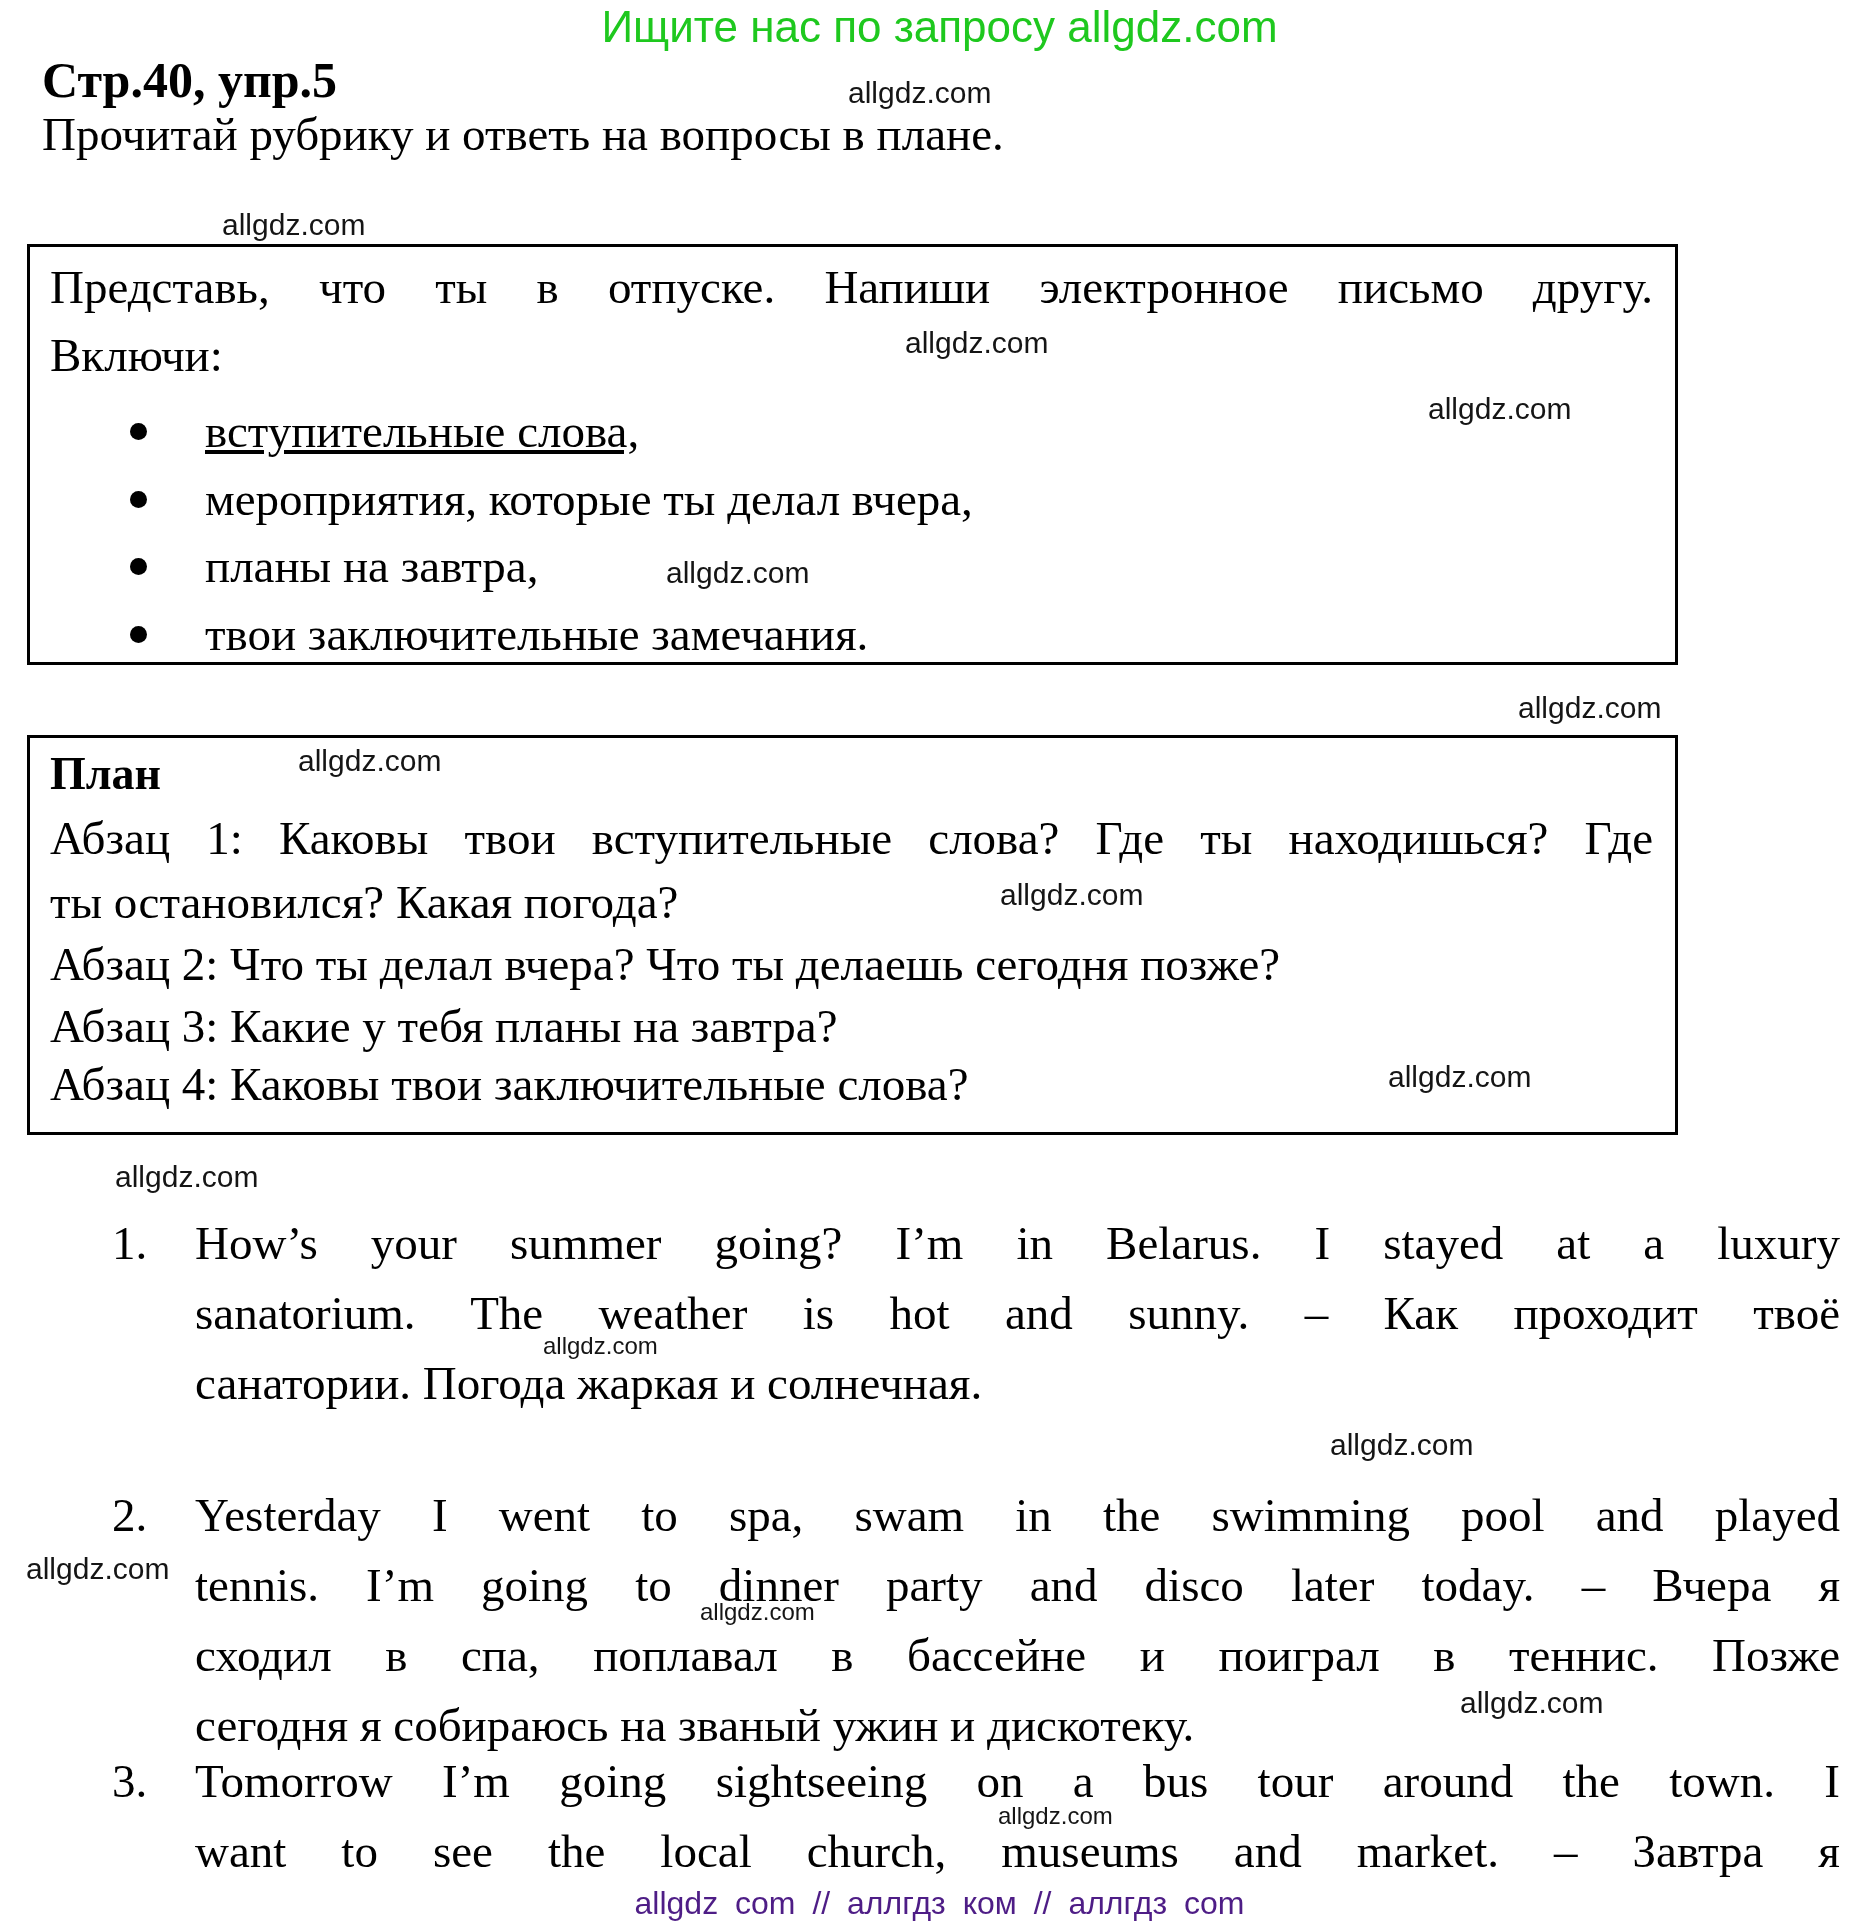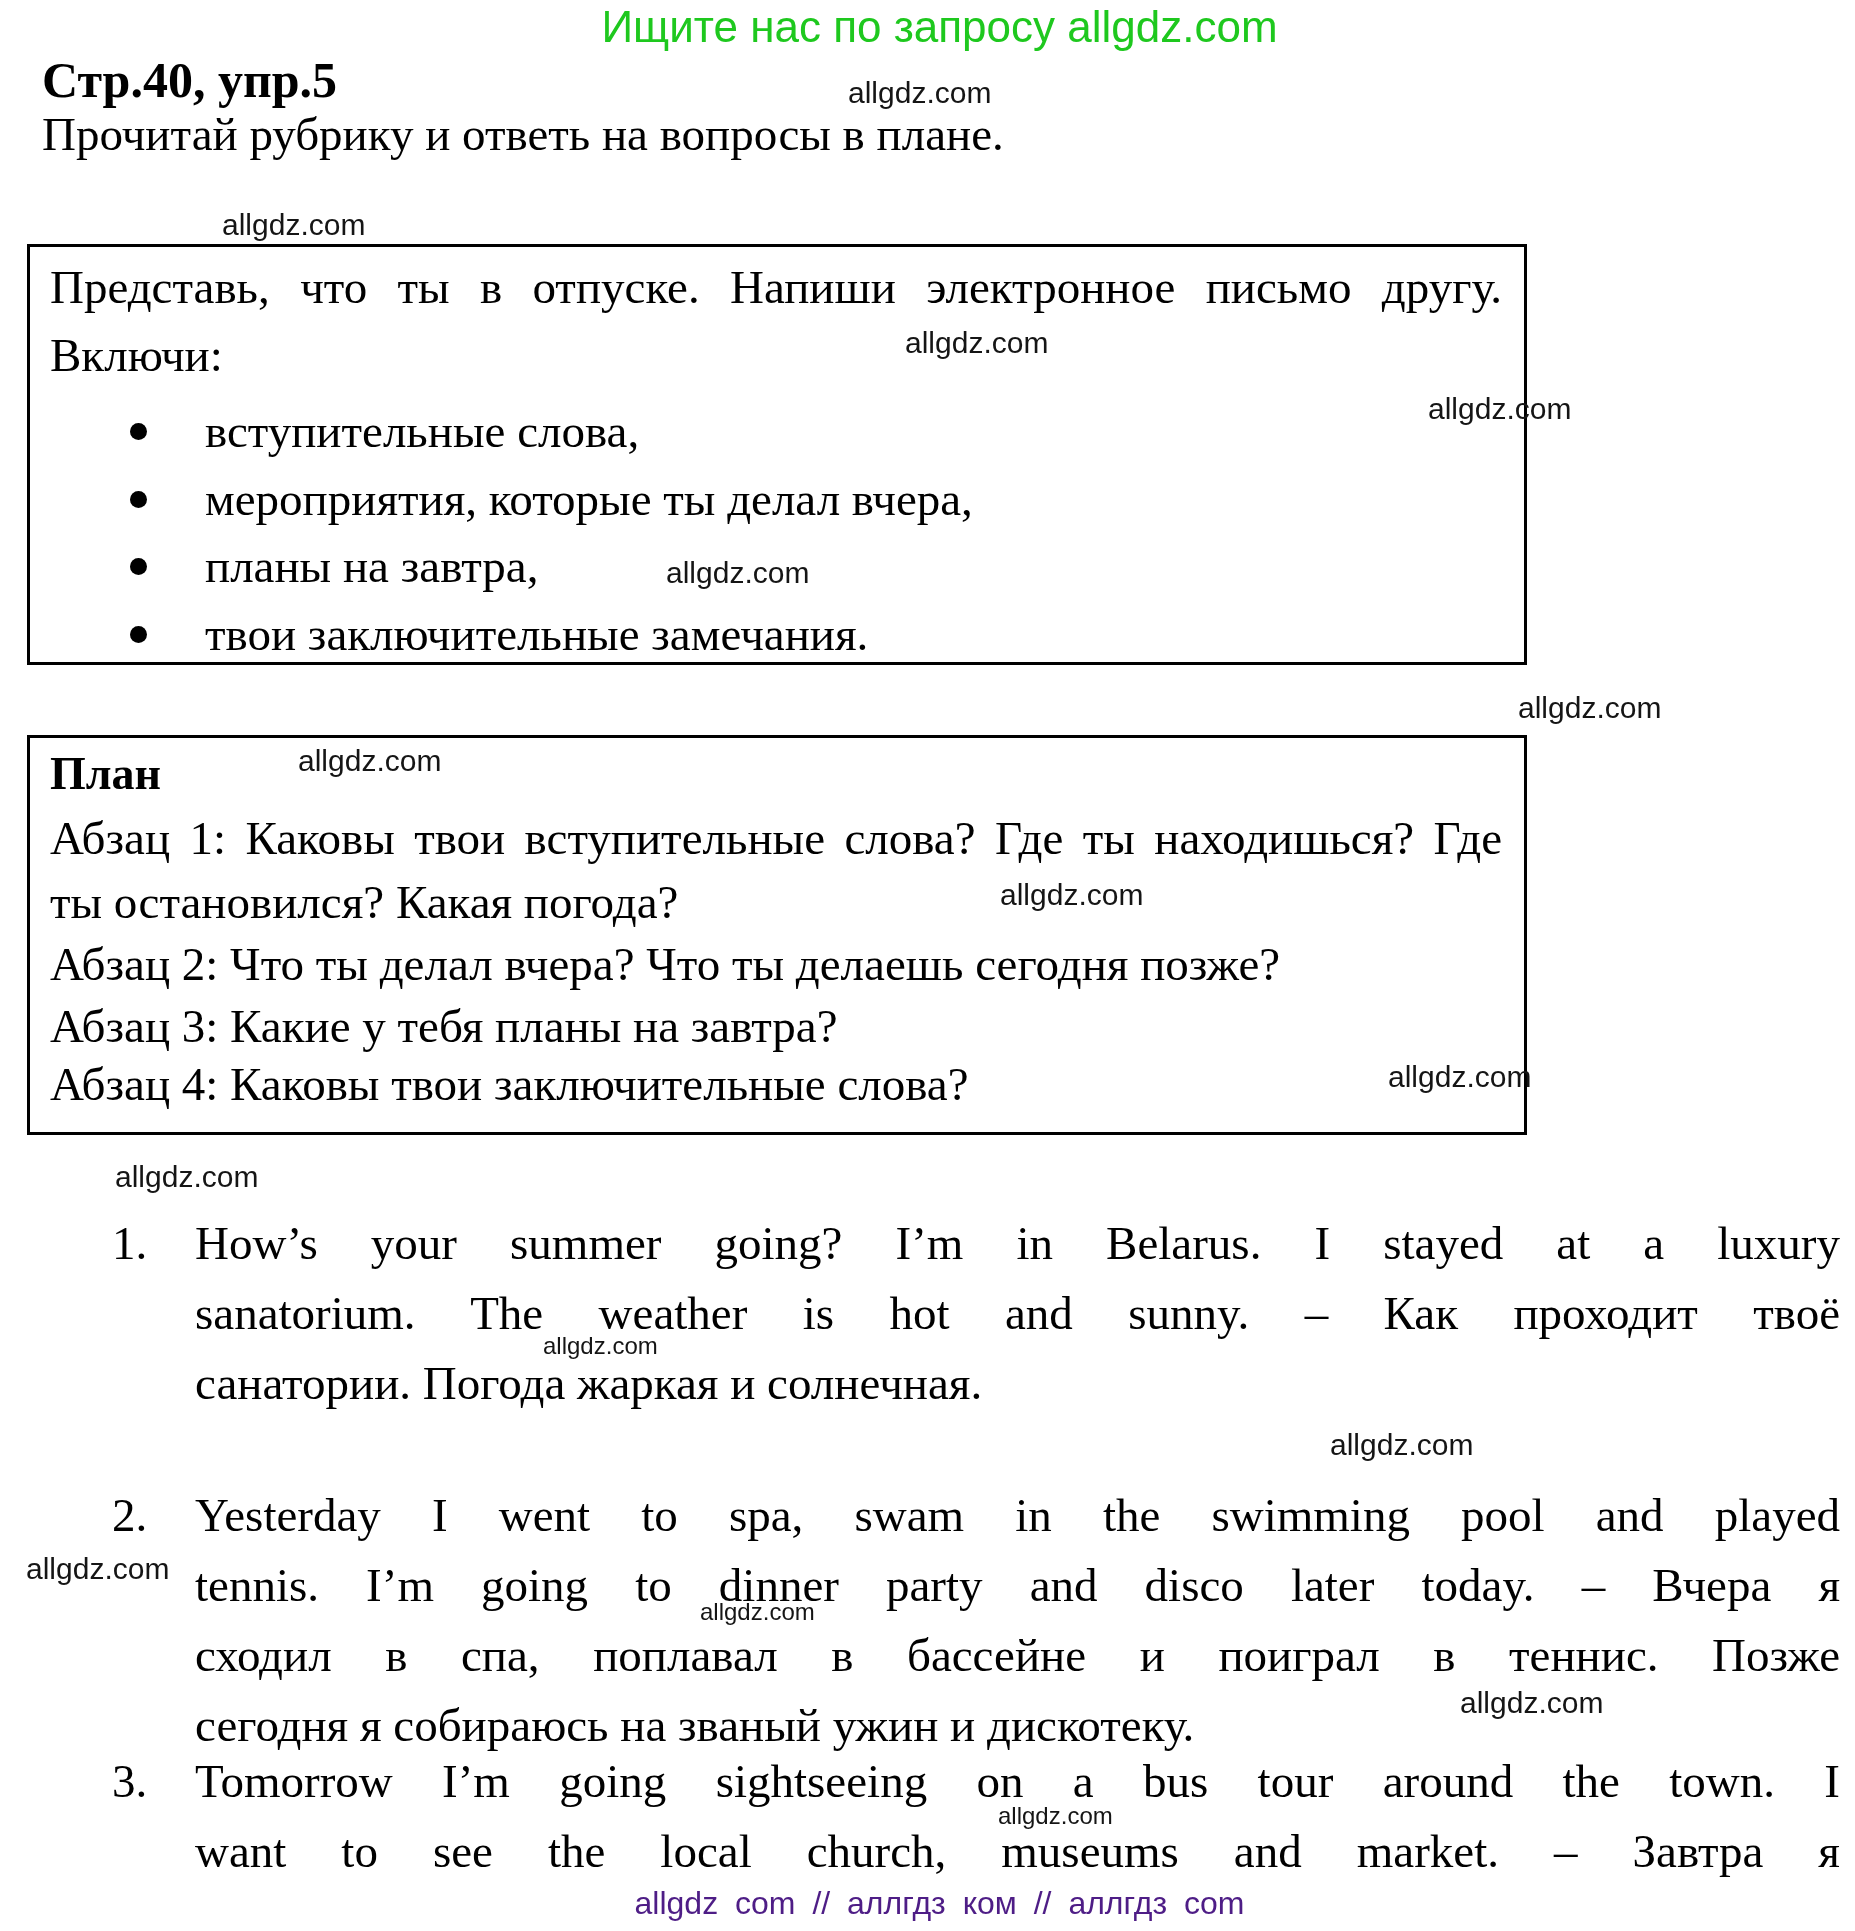--- a/index.html
+++ b/index.html
@@ -12,21 +12,21 @@
   .wm-sm{font-size:24px;}
 
   
   #promo{position:absolute;top:4px;left:0;width:100%;text-align:center;
          font-family:"Liberation Sans",sans-serif;font-size:44px;line-height:46px;
          color:var(--promo_green,#1ec81e);}
   #title{position:absolute;left:42px;top:54px;font-size:50px;font-weight:bold;line-height:52px;font-family:Liberation Serif, serif;}
   #subtitle{position:absolute;left:42px;top:106px;font-size:47px;line-height:56px;}
 
   
-  .box{position:absolute;left:27px;width:1500px;border:3px solid #000;box-sizing:border-box;}
+  .box{position:absolute;left:27px;width:1651px;border:3px solid #000;box-sizing:border-box;}
   #task-box{top:244px;height:421px;}
   #plan-box{top:735px;height:400px;}
 
   .bline{position:absolute;left:20px;right:22px;font-size:47px;line-height:58px;}
   .jline{text-align:justify;text-align-last:justify;}
   .plan-head{position:absolute;left:20px;top:8px;font-size:46px;font-weight:bold;line-height:56px;}
 
   .dot{position:absolute;left:100px;width:17px;height:17px;border-radius:50%;background:#000;}
   .btext{position:absolute;left:175px;font-size:47px;line-height:58px;}
 
@@ -65,21 +65,21 @@
   <span class="wm" style="left:26px;top:1552px;">allgdz.com</span>
   <span class="wm wm-sm" style="left:700px;top:1598px;">allgdz.com</span>
   <span class="wm" style="left:1460px;top:1686px;">allgdz.com</span>
   <span class="wm wm-sm" style="left:998px;top:1802px;">allgdz.com</span>
 
   <div id="task-box" class="box">
     <div class="bline jline" style="top:11px;">Представь, что ты в отпуске. Напиши электронное письмо другу.</div>
     <div class="bline" style="top:79px;">Включи:</div>
 
     <span class="dot" style="top:176px;"></span>
-    <div class="btext" style="top:155px;">вступительные слова,</div>
+    <div class="btext" style="top:155px;text-decoration:underline;">вступительные слова,</div>
 
     <span class="dot" style="top:244px;"></span>
     <div class="btext" style="top:223px;">мероприятия, которые ты делал вчера,</div>
 
     <span class="dot" style="top:311px;"></span>
     <div class="btext" style="top:290px;">планы на завтра,</div>
 
     <span class="dot" style="top:379px;"></span>
     <div class="btext" style="top:358px;">твои заключительные замечания.</div>
   </div>

